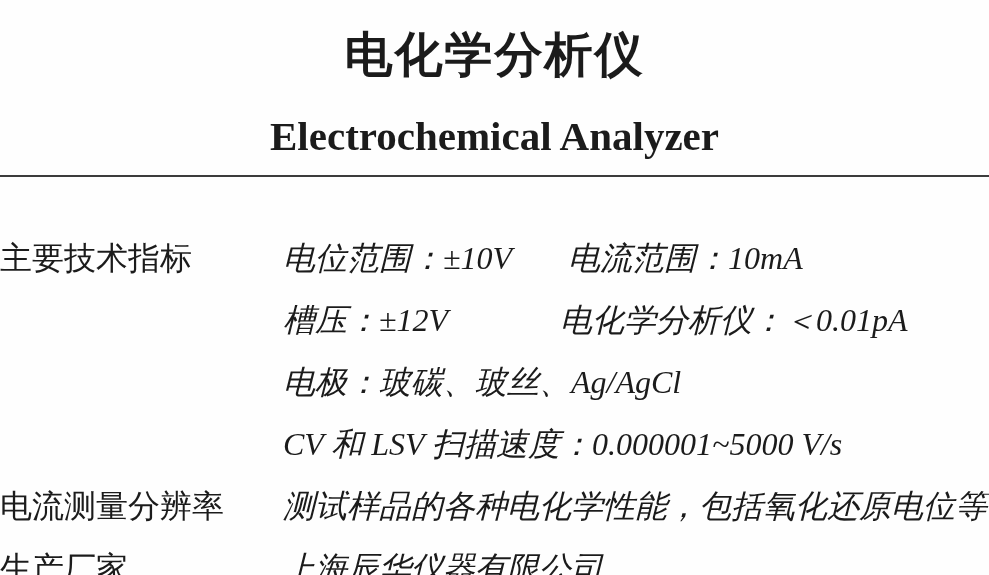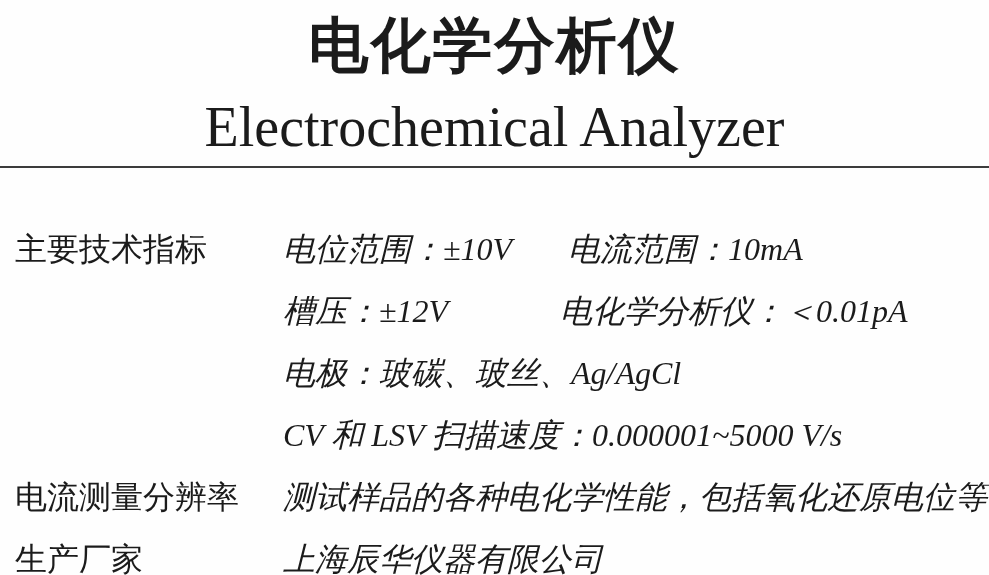--- a/index.html
+++ b/index.html
@@ -11,51 +11,50 @@
     position: relative;
     width: 989px;
     height: 575px;
     background: #fefefe;
     color: #1b1b1b;
     font-family: "Liberation Serif", "DejaVu Serif", serif;
     overflow: hidden;
   }
   .title {
     margin: 0;
-    padding-top: 14px;
+    padding-top: 23px;
     text-align: center;
-    font-size: 60px;
+    font-size: 48px;
     font-weight: bold;
     line-height: 64px;
     letter-spacing: 2px;
   }
   .subtitle {
     margin: 26px 0 0 0;
     text-align: center;
-    font-size: 56px;
-    font-weight: normal;
+    font-size: 41px;
+    font-weight: bold;
     line-height: 46px;
   }
   .divider {
     margin-top: 16px;
     width: 100%;
     height: 2px;
     background: #3c3c3c;
   }
   .spec-table {
     margin-top: 50px;
   }
   .spec-row {
     display: flex;
     align-items: flex-start;
   }
   .spec-label {
     box-sizing: border-box;
     width: 283px;
-    padding-left: 15px;
     flex: 0 0 283px;
     font-size: 32px;
     line-height: 62px;
     white-space: nowrap;
   }
   .spec-content {
     flex: 1 1 auto;
   }
   .spec-line {
     font-size: 32px;

